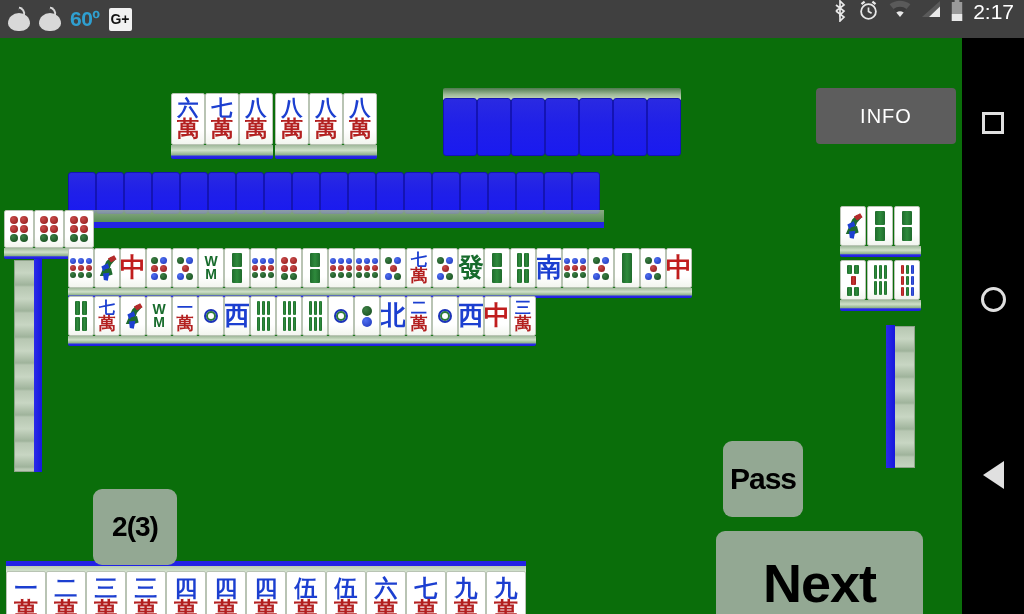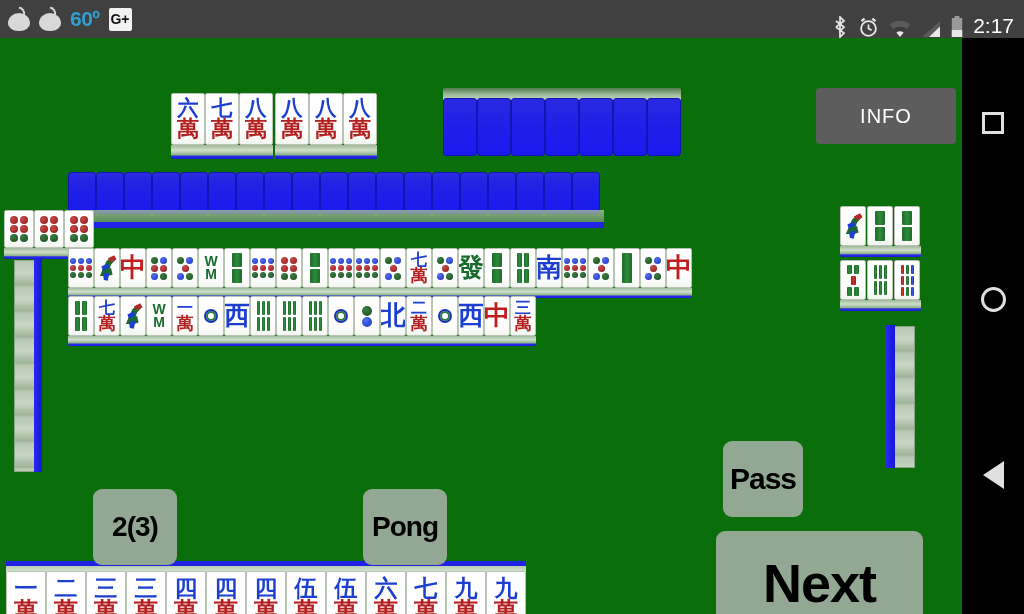--- a/index.html
+++ b/index.html
@@ -10,21 +10,21 @@
     overflow: hidden;
   }
   #screen { position: relative; width: 1024px; height: 614px; background: #000; }
 
   
   #statusbar {
     position: absolute; left: 0; top: 0; width: 1024px; height: 38px;
     background: #404040; color: #fff;
   }
   .sb-left { position: absolute; left: 8px; top: 0; height: 38px; display: flex; align-items: center; gap: 9px; }
-  .sb-right { position: absolute; right: 10px; top: 0; height: 38px; display: flex; align-items: flex-end; gap: 10px; }
+  .sb-right { position: absolute; right: 10px; top: 0; height: 38px; display: flex; align-items: flex-start; gap: 10px; }
   .apple-icon { width: 22px; height: 24px; position: relative; }
   .apple-icon .body {
     position: absolute; left: 0; bottom: 0; width: 22px; height: 18px;
     background: #d8d8d8; border-radius: 50% 50% 46% 46% / 58% 58% 42% 42%;
   }
   .apple-icon .stem {
     position: absolute; right: 4px; top: 0px; width: 8px; height: 8px;
     border-top: 2px solid #d8d8d8; border-right: 2px solid #d8d8d8;
     border-radius: 0 8px 0 0; transform: rotate(12deg);
   }
@@ -924,19 +924,18 @@
         </div>
         <div class="tile" style="left:486px;top:533px;width:40px;height:58px;">
           <div class="glyph">
             <span class="man-top" style="font-size: 23px;">九</span>
             <span class="man-bot" style="font-size: 24px;">萬</span>
           </div>
         </div>
       </div>
 
     <div class="gbtn" style="left:93px;top:451px;width:84px;height:76px;font-size:28px;">2(3)</div>
-    <div class="gbtn" style="left:363px;top:451px;width:84px;height:76px;font-size:28px;">Pong</div>
 
     <div class="gbtn" style="left:723px;top:403px;width:80px;height:76px;font-size:30px;">Pass</div>
     <div class="gbtn" style="left:716px;top:493px;width:207px;height:104px;font-size:54px;">Next</div>
 
   </div>
 </div>
 
 </body></html>

